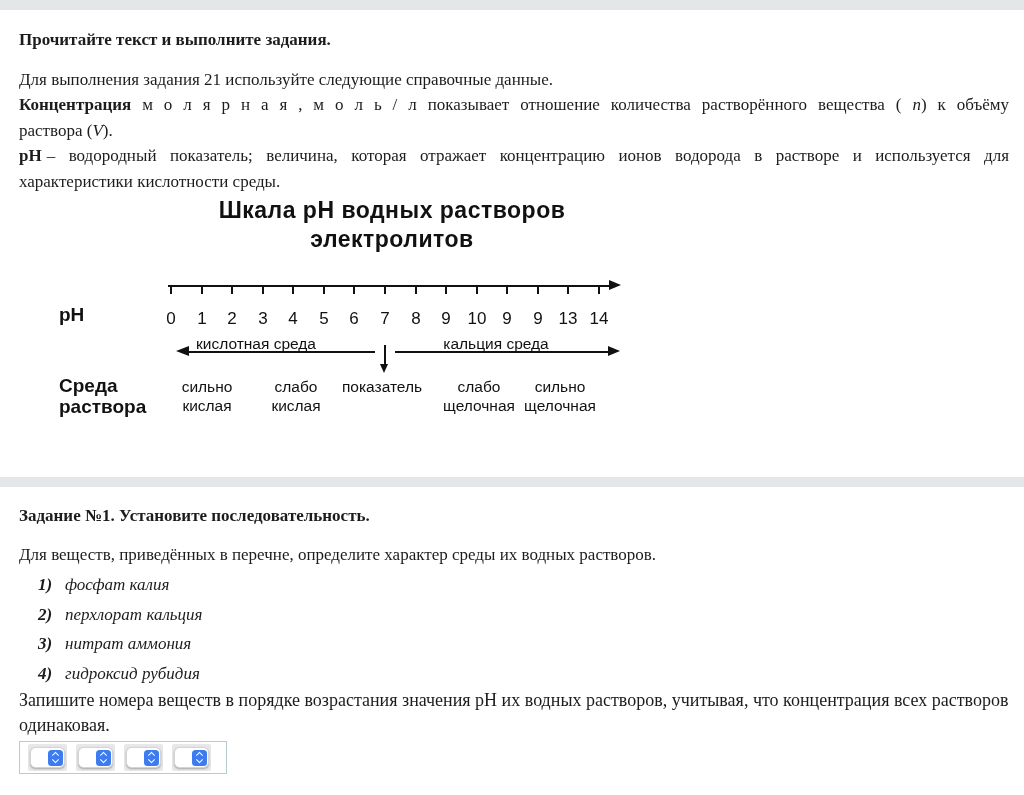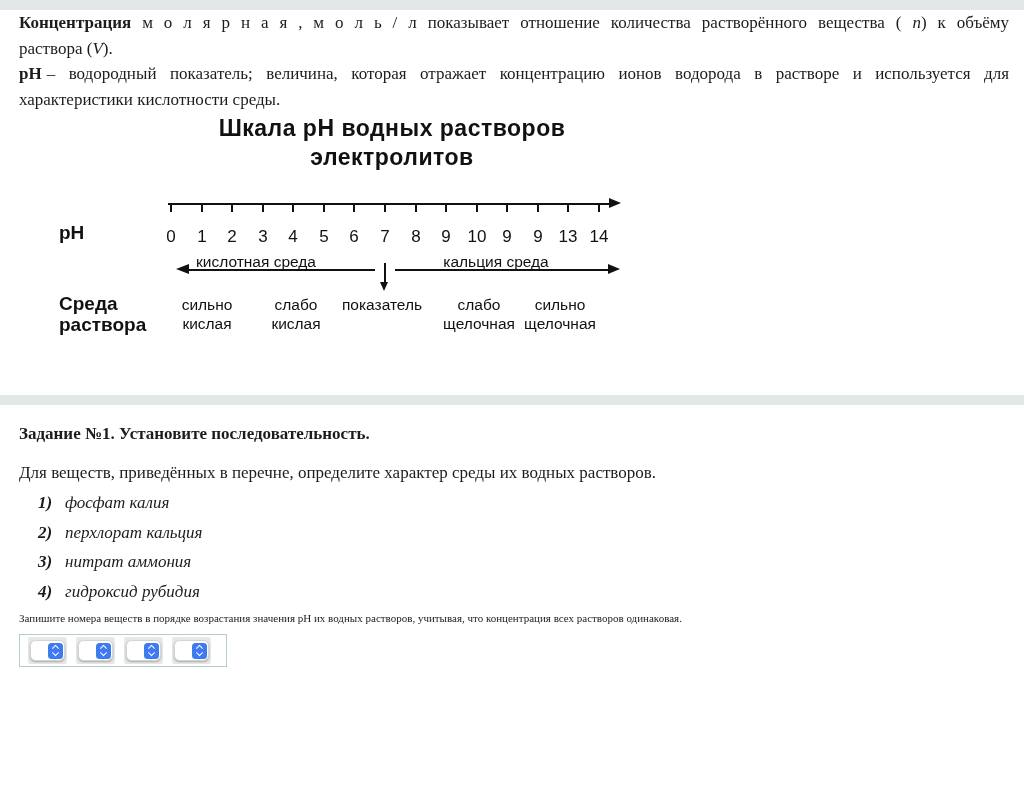--- a/index.html
+++ b/index.html
@@ -39,21 +39,21 @@
   .arr-line{height:2px;background:#111;}
   .darr-line{width:2px;background:#111;}
   .zlabel{font-size:15.5px;line-height:18.5px;text-align:center;transform:translateX(-50%);white-space:nowrap;}
 
   
   .task-heading{margin-top:16px;}
   .prompt{margin:13px 0 0;}
   .list{margin:3px 0 0 19px;}
   .li{line-height:29.5px;font-style:italic;}
   .li .numb{display:inline-block;width:27px;font-weight:bold;}
-  .instruction{margin:0;font-size:11px;line-height:25px;}
+  .instruction{margin:0;font-size:18px;line-height:25px;}
 
   .answer-box{
     margin-top:3px;width:208px;height:33px;box-sizing:border-box;
     border:1px solid #b5cdce;background:#fff;
     display:flex;align-items:center;gap:9px;padding-left:8px;
   }
   .spin-wrap{width:39px;height:27px;background:#e8e8e8;border-radius:2px;
     display:flex;align-items:center;justify-content:center;}
   .spin-pill{width:35px;height:21px;background:#fff;border:1px solid #d4d4d4;border-radius:5.5px;
     box-shadow:0 1px 2px rgba(0,0,0,.28);box-sizing:border-box;
@@ -64,20 +64,22 @@
   .chev{width:4px;height:4px;border:1.4px solid #fff;border-bottom:none;border-right:none;display:block;}
   .chev.up{transform:rotate(45deg) translate(.5px,.5px);}
   .chev.down{transform:rotate(225deg) translate(.5px,.5px);}
 </style>
 </head>
 <body>
 
 <div class="topbar"></div>
 
 <main class="content">
+  <p class="h-bold intro">Прочитайте текст и выполните задания.</p>
+  <p class="ref-intro">Для выполнения задания 21 используйте следующие справочные данные.</p>
 
   <div class="jline"><b>Концентрация</b><span> м о л я р н а я , м о л ь / л показывает отношение количества растворённого вещества ( </span><i class="sym">n</i><span>) к объёму</span></div>
   <div class="nline"><span>раствора (</span><i class="sym">V</i><span>).</span></div>
 
   <div class="jline"><b>pH</b><span class="ph-rest">– водородный показатель; величина, которая отражает концентрацию ионов водорода в растворе и используется для</span></div>
   <div class="nline">характеристики кислотности среды.</div>
 
   <figure class="diagram">
     <div class="abs dg-title" style="left:373px;top:31px">электролитов</div>
     <div class="abs dg-title" style="left:373px;top:2px">Шкала pH водных растворов</div>

